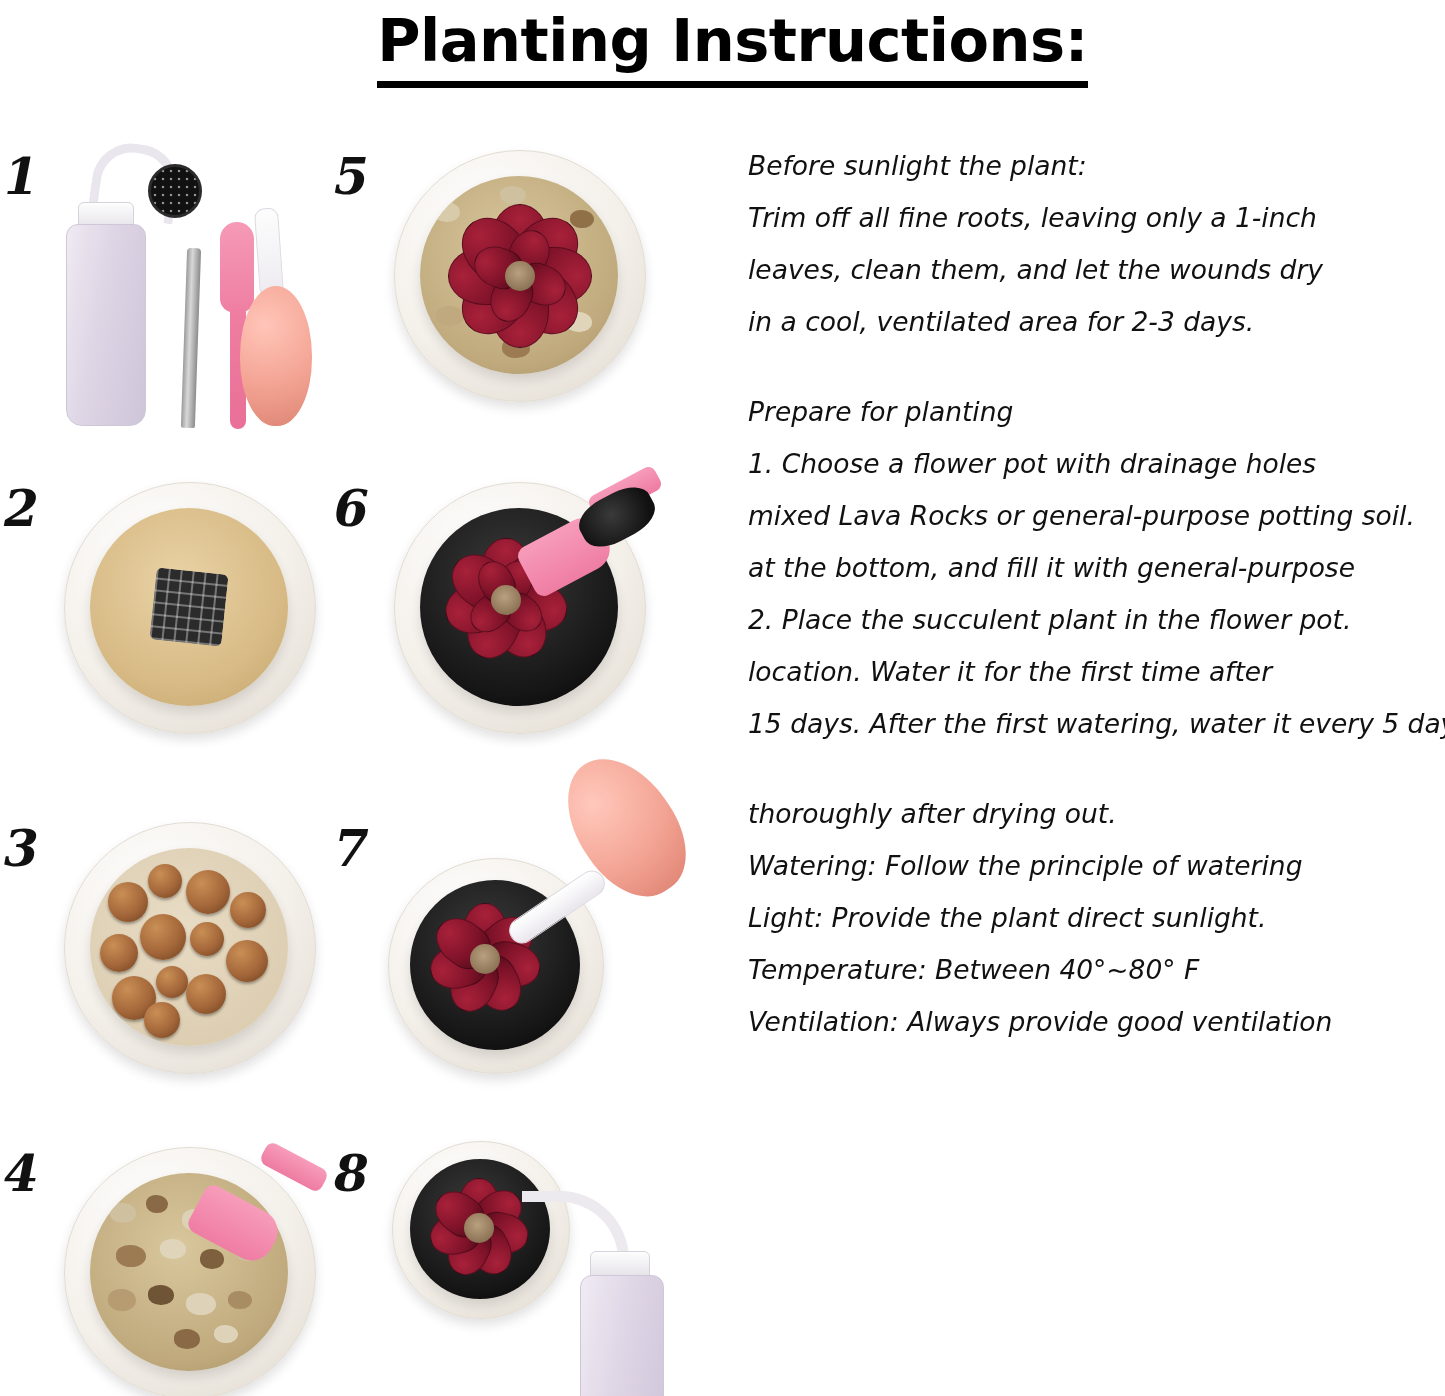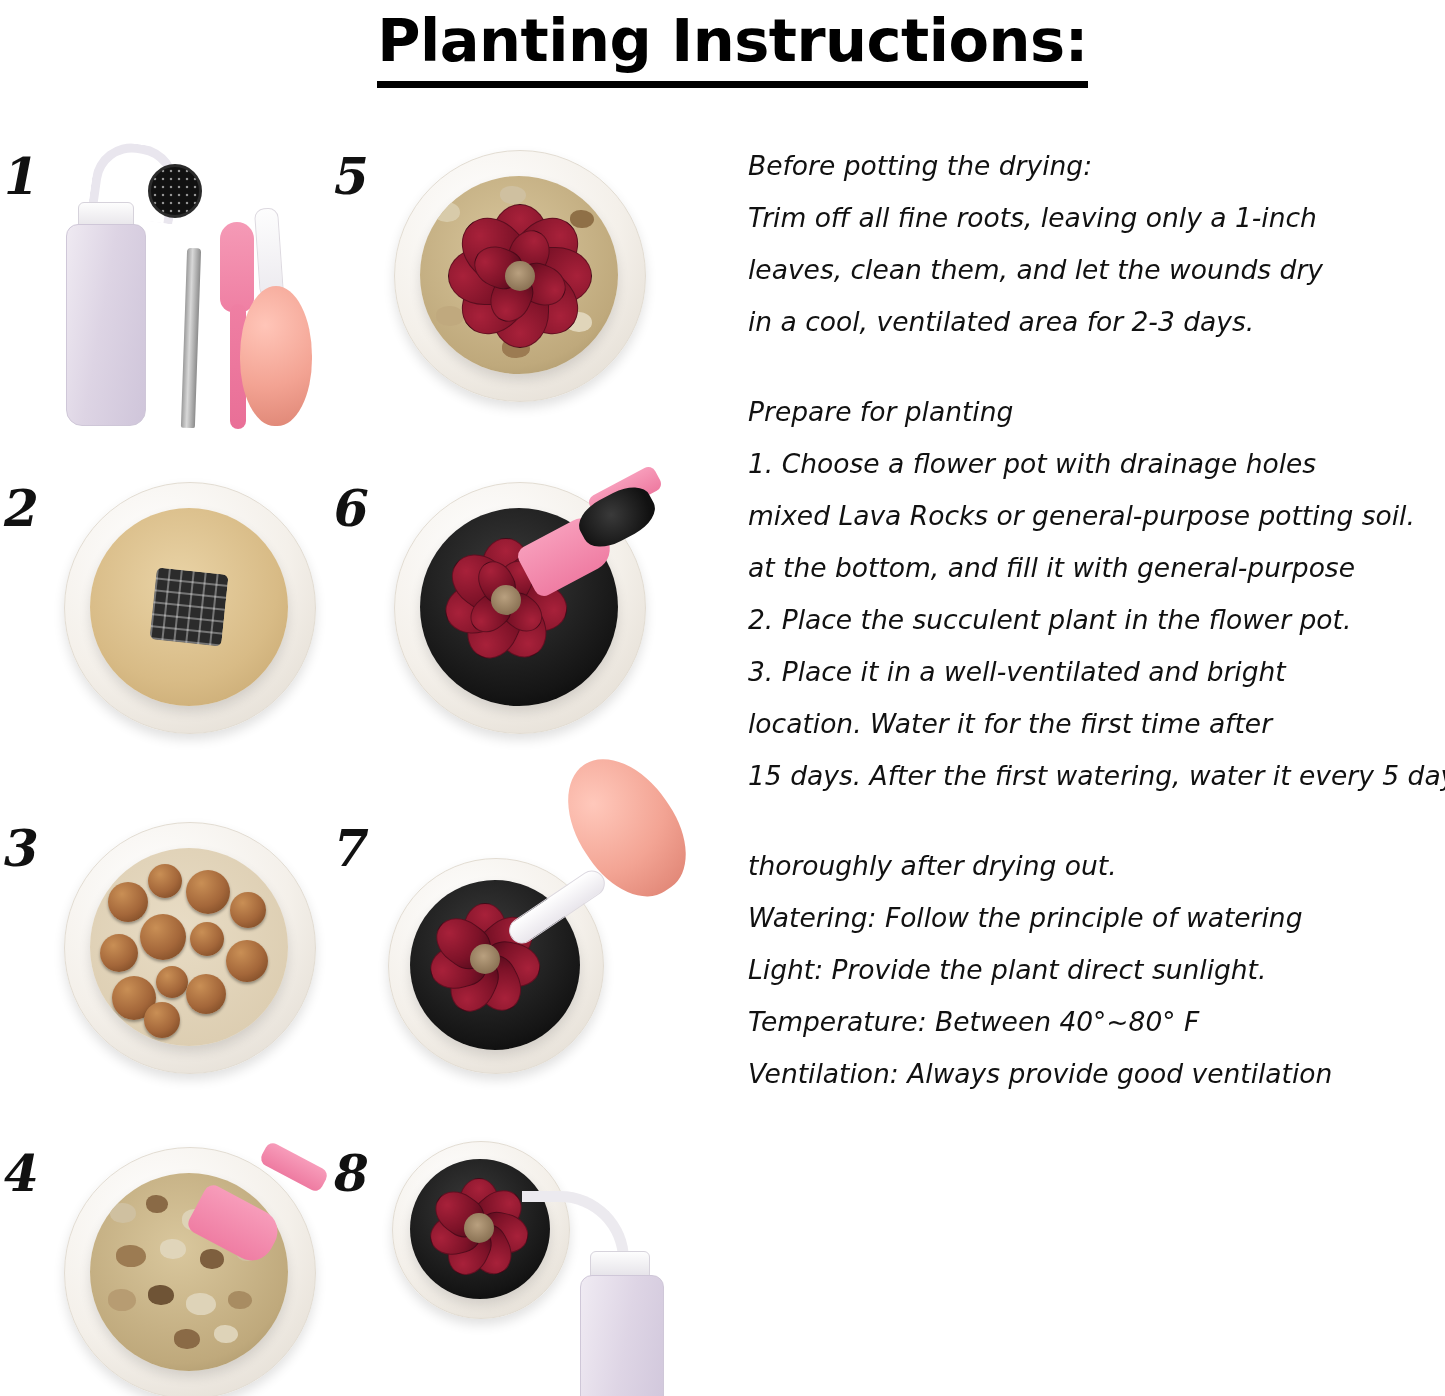--- a/index.html
+++ b/index.html
@@ -458,33 +458,32 @@
       <div style="position:absolute;left:198px;top:142px;width:82px;height:168px;border-radius:12px;
                   background:linear-gradient(100deg,#f0ebf3 0%,#ded5e5 50%,#d0c6db 100%);border:1px solid #cfc7d8;"></div>
     </div>
   </div>
 
 </div>
 
 <div class="text-col">
 
   <p class="para">
-    <span class="line">Before potting the drying:</span>
+    <span class="line">Before sunlight the plant:</span>
     <span class="line">Trim off all fine roots, leaving only a 1-inch</span>
     <span class="line">leaves, clean them, and let the wounds dry</span>
     <span class="line">in a cool, ventilated area for 2-3 days.</span>
   </p>
 
   <p class="para">
     <span class="line">Prepare for planting</span>
     <span class="line">1. Choose a flower pot with drainage holes</span>
     <span class="line">mixed  Lava Rocks or general-purpose potting soil.</span>
     <span class="line">at the bottom, and fill it with general-purpose</span>
     <span class="line">2. Place the succulent plant in the flower pot.</span>
-    <span class="line">3. Place it in a well-ventilated and bright</span>
     <span class="line">location. Water it for the first time after</span>
     <span class="line">15 days. After the first watering, water it every 5 days.</span>
   </p>
 
   <p class="para">
     <span class="line">thoroughly after drying out.</span>
     <span class="line">Watering: Follow the principle of watering</span>
     <span class="line">Light: Provide the plant direct sunlight.</span>
     <span class="line">Temperature: Between 40°~80° F</span>
     <span class="line">Ventilation: Always provide good ventilation</span>

